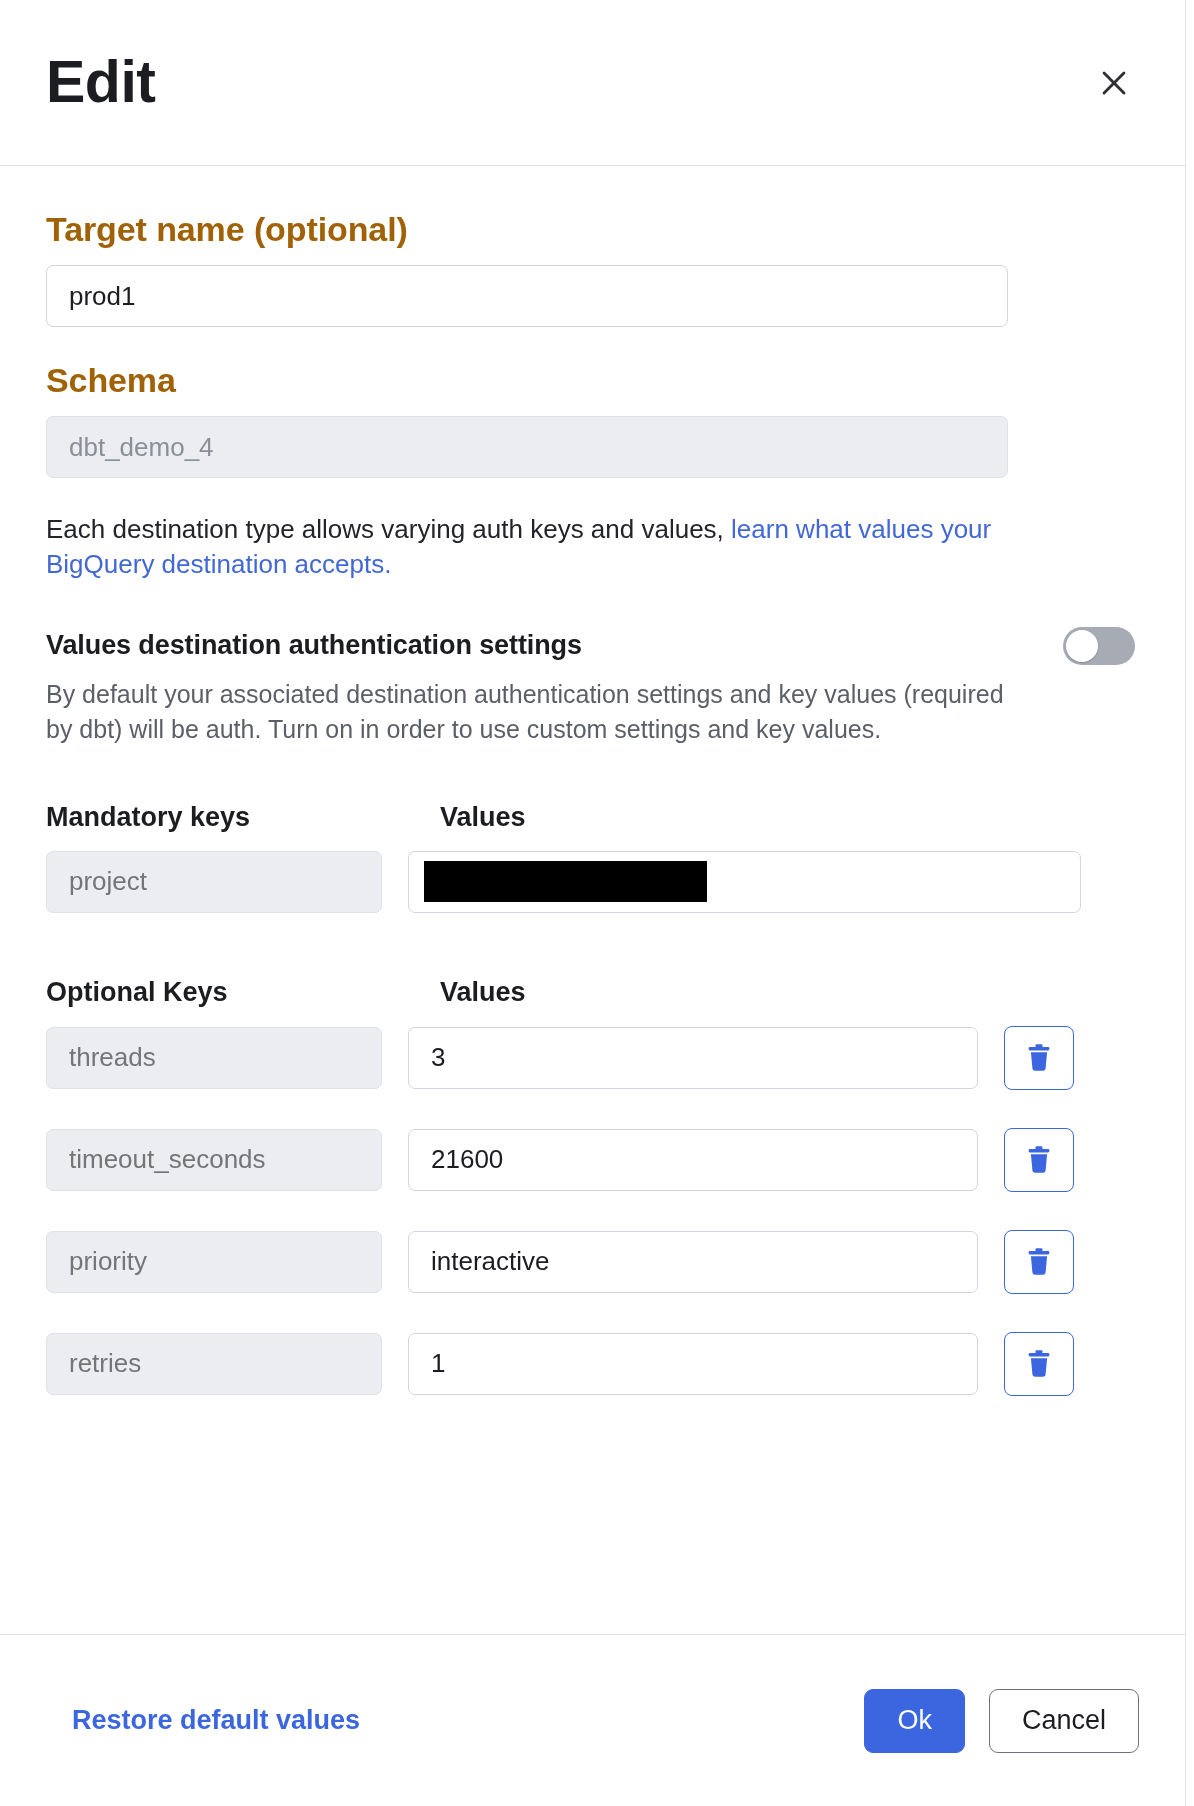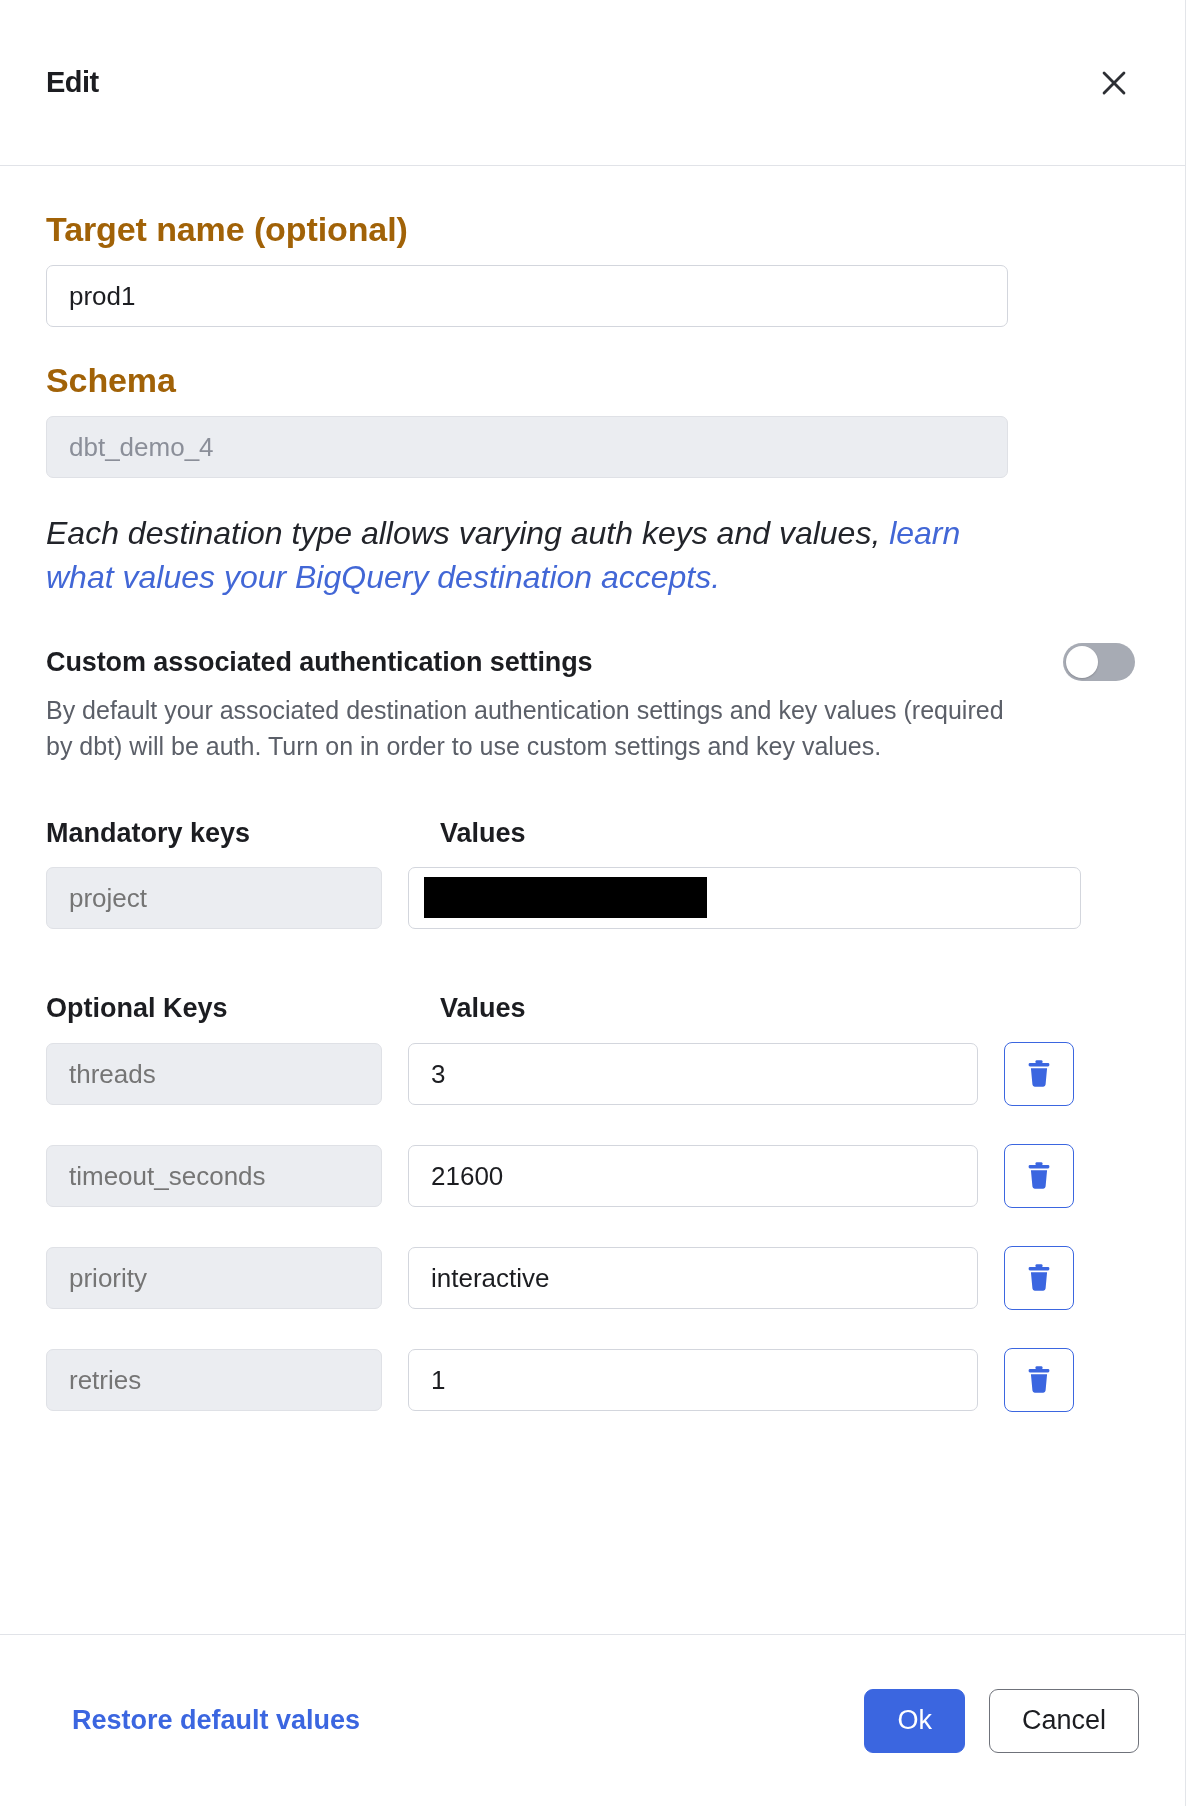--- a/index.html
+++ b/index.html
@@ -30,21 +30,21 @@
   .modal-header {
     height: 166px;
     flex: 0 0 166px;
     border-bottom: 1px solid #e1e3e8;
     display: flex;
     align-items: center;
     justify-content: space-between;
     padding: 0 44px 0 46px;
   }
   .modal-title {
-    font-size: 29px;
+    font-size: 59px;
     font-weight: 700;
     letter-spacing: -0.5px;
     color: #1c1d21;
     line-height: 1;
   }
   .close-btn {
     width: 54px;
     height: 54px;
     display: flex;
     align-items: center;
@@ -89,26 +89,25 @@
     border-color: #dfe1e6;
     color: #8b8f99;
   }
   .text-input::placeholder { color: #8b8f99; }
 
   .field-block { margin-bottom: 34px; }
   .field-block.tight { }
 
   
   .help-text {
-    font-size: 32px;
+    font-size: 26px;
     line-height: 1.36;
     color: #22242a;
     margin: 0 0 44px 0;
     max-width: 960px;
-    font-style: italic;
   }
   .help-link {
     color: #4267d6;
     text-decoration: none;
     cursor: pointer;
   }
 
   
   .toggle-row {
     display: flex;
@@ -301,21 +300,21 @@
     <div class="field-block tight">
       <div class="field-label">Schema</div>
       <input class="text-input disabled" type="text" disabled="" placeholder="dbt_demo_4" style="">
     </div>
 
     <p class="help-text">
       <span>Each destination type allows varying auth keys and values, </span><a class="help-link">learn what values your BigQuery destination accepts.</a>
     </p>
 
     <div class="toggle-row">
-      <div class="toggle-title">Custom associated authentication settings</div>
+      <div class="toggle-title">Values destination authentication settings</div>
       <div class="toggle">
         <div class="knob"></div>
       </div>
     </div>
     <p class="toggle-desc">By default your associated destination authentication settings and key values (required by dbt) will be auth. Turn on in order to use custom settings and key values.</p>
 
     <div class="mandatory-section">
       <div class="kv-head">
         <div class="col-key">Mandatory keys</div>
         <div class="col-val">Values</div>

